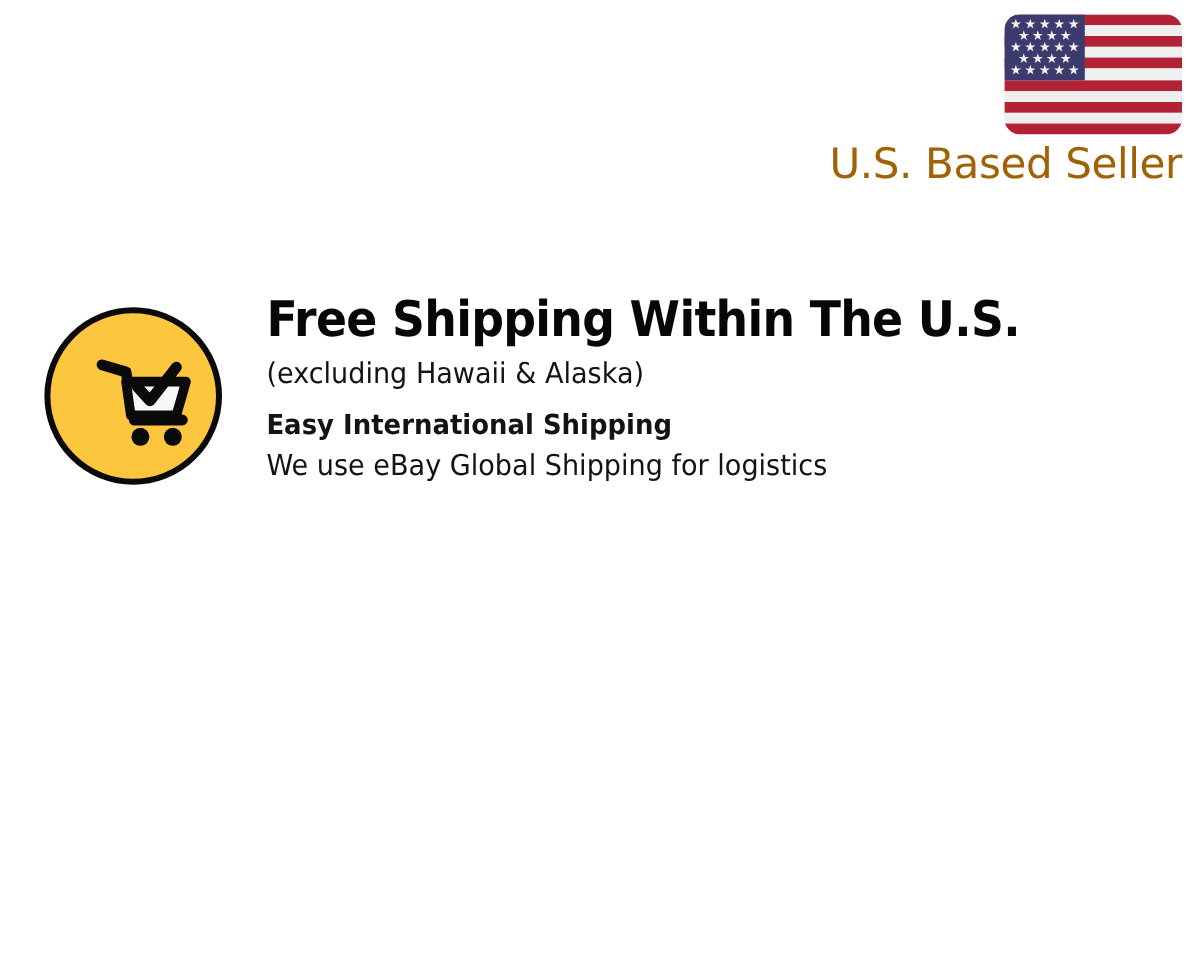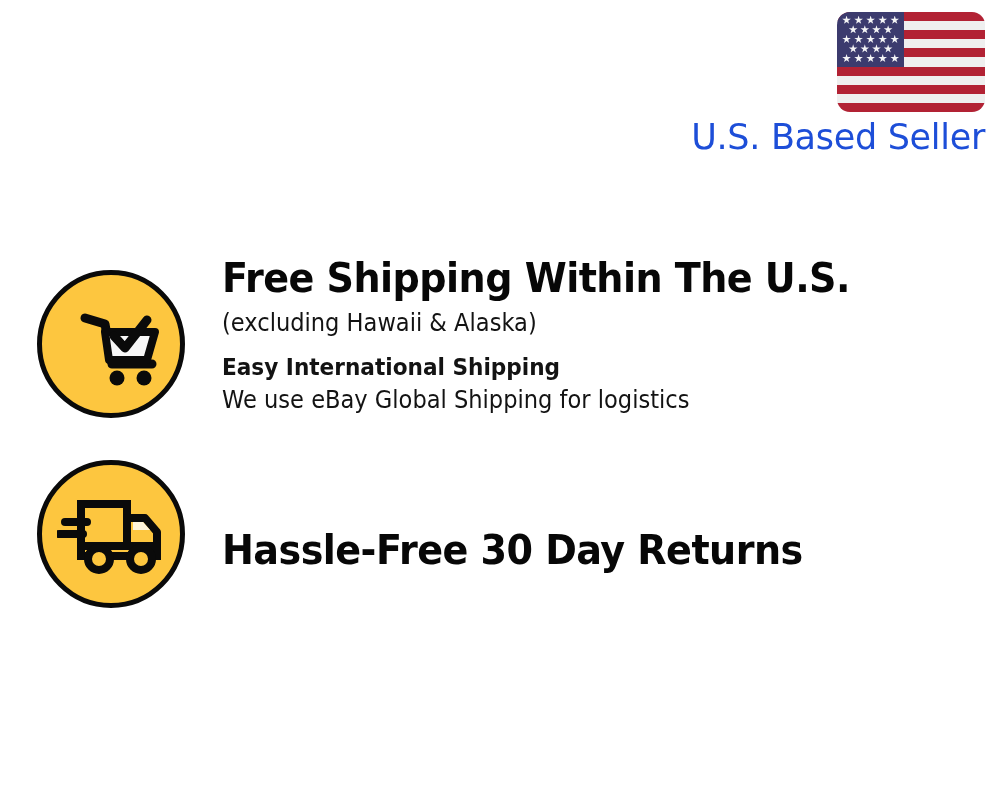--- a/index.html
+++ b/index.html
@@ -104,38 +104,37 @@
     width: 9px;
     height: 9px;
     background: #F4F4F6;
     clip-path: polygon(50% 0%, 61% 35%, 98% 35%, 68% 57%, 79% 91%, 50% 70%, 21% 91%, 32% 57%, 2% 35%, 39% 35%);
   }
   .seller-text {
     font-family: "DejaVu Sans", sans-serif;
     font-weight: 400;
     font-size: 35px;
     line-height: 1.1;
-    color: #1d4ed8;
+    color: #a16207;
     white-space: nowrap;
     margin-top: 6px;
     letter-spacing: -0.3px;
   }
 
   
   .features {
     position: absolute;
     left: 0;
     top: 232px;
     width: 1000px;
   }
   .feature-row {
     position: relative;
     display: flex;
-    align-items: center;
-    margin-top: 18px;
+    align-items: flex-end;
   }
   .feature-row.row-shipping { height: 172px; }
   .feature-row.row-returns  { height: 172px; }
   .feature-row.row-sameday  { height: 160px; }
 
   .icon-cell {
     position: relative;
     width: 222px;
     flex: 0 0 222px;
     display: flex;
@@ -268,35 +267,16 @@
         </div>
       </div>
       <div class="text-cell">
         <div class="headline">Free Shipping Within The U.S.</div>
         <div class="subline">(excluding Hawaii &amp; Alaska)</div>
         <div class="subline bold">Easy International Shipping</div>
         <div class="subline tight">We use eBay Global Shipping for logistics</div>
       </div>
     </div>
 
-    <div class="feature-row row-returns">
-      <div class="icon-cell">
-        <div class="icon-circle">
-          <svg width="108" height="84" viewBox="0 0 108 84" aria-hidden="true">
-            <path d="M8 30 H30" stroke="#0a0a0a" stroke-width="8" stroke-linecap="round"></path>
-            <path d="M2 42 H26" stroke="#0a0a0a" stroke-width="8" stroke-linecap="round"></path>
-            <rect x="24" y="12" width="46" height="42" fill="none" stroke="#0a0a0a" stroke-width="8"></rect>
-            <path d="M70 26 H88 L100 40 V54 H70 Z" fill="none" stroke="#0a0a0a" stroke-width="8" stroke-linejoin="round"></path>
-            <path d="M76 30 H86 L93 38 H76 Z" fill="#FFF5DA"></path>
-            <path d="M24 54 H100 V64 H24 Z" fill="none" stroke="#0a0a0a" stroke-width="8"></path>
-            <circle cx="42" cy="67" r="11" fill="#FDC63F" stroke="#0a0a0a" stroke-width="8"></circle>
-            <circle cx="84" cy="67" r="11" fill="#FDC63F" stroke="#0a0a0a" stroke-width="8"></circle>
-          </svg>
-        </div>
-      </div>
-      <div class="text-cell">
-        <div class="headline">Hassle-Free 30 Day Returns</div>
-      </div>
-    </div>
 
 
   </div>
 </div>
 
 </body></html>

